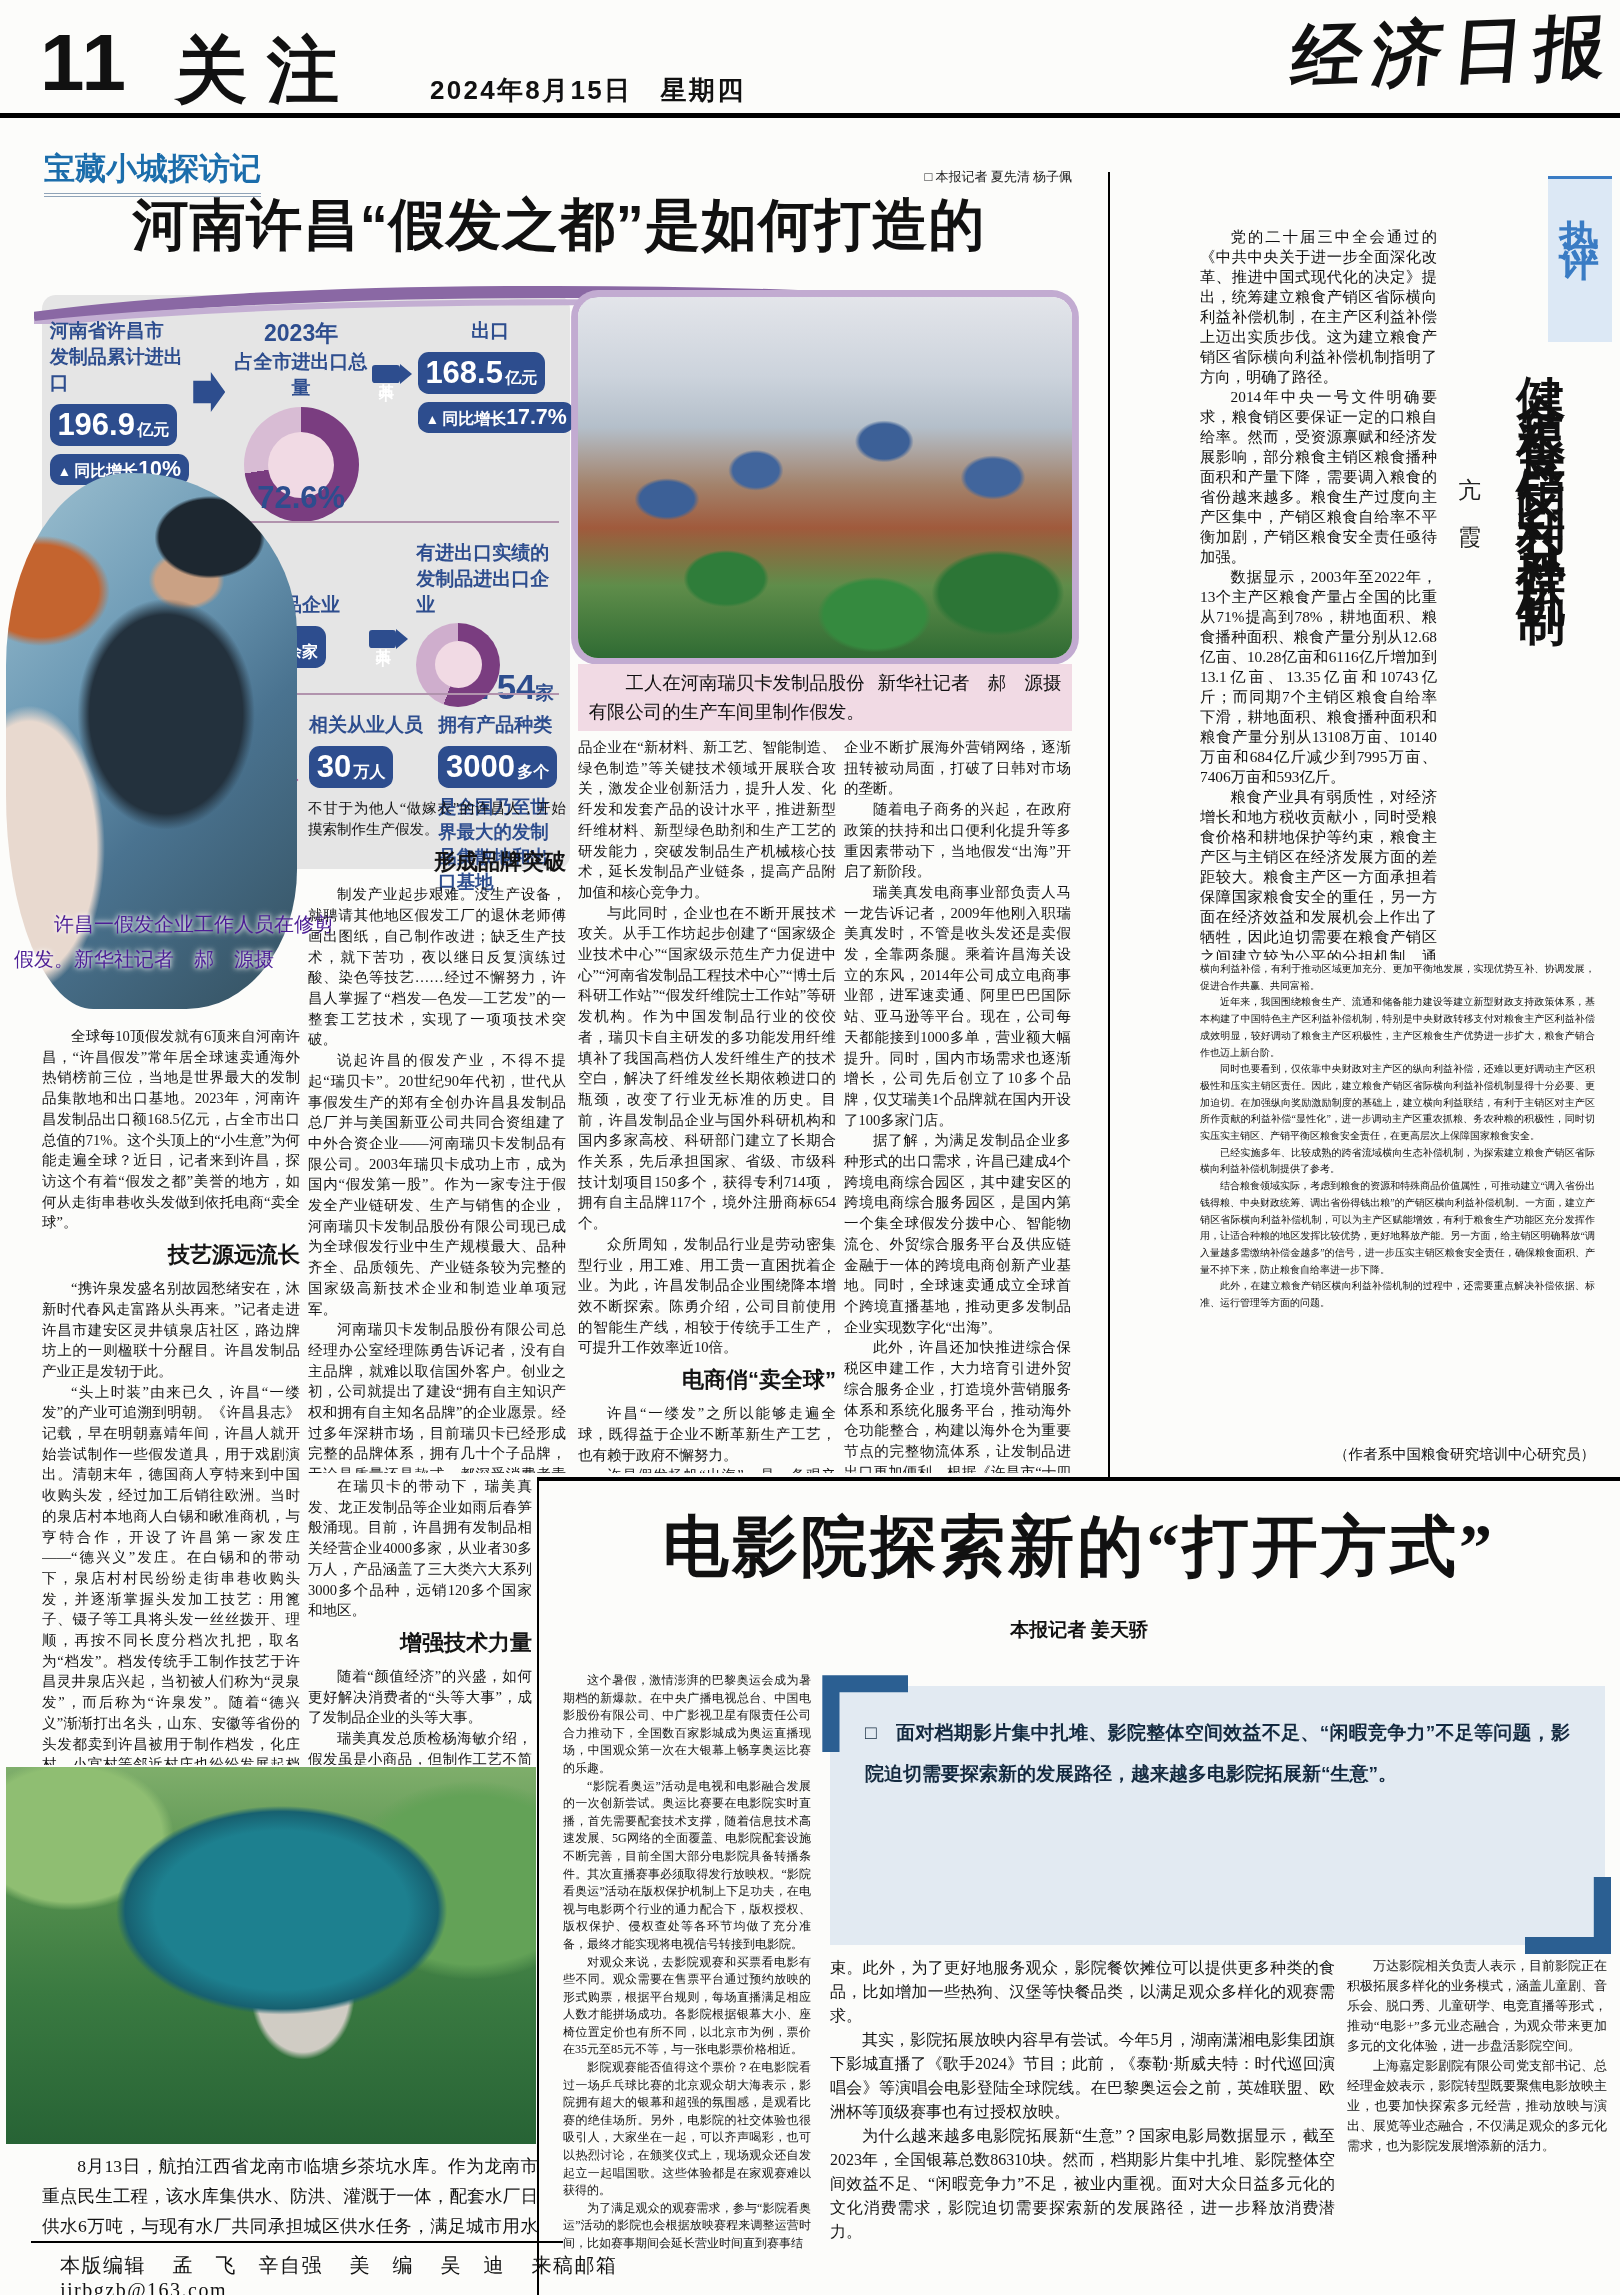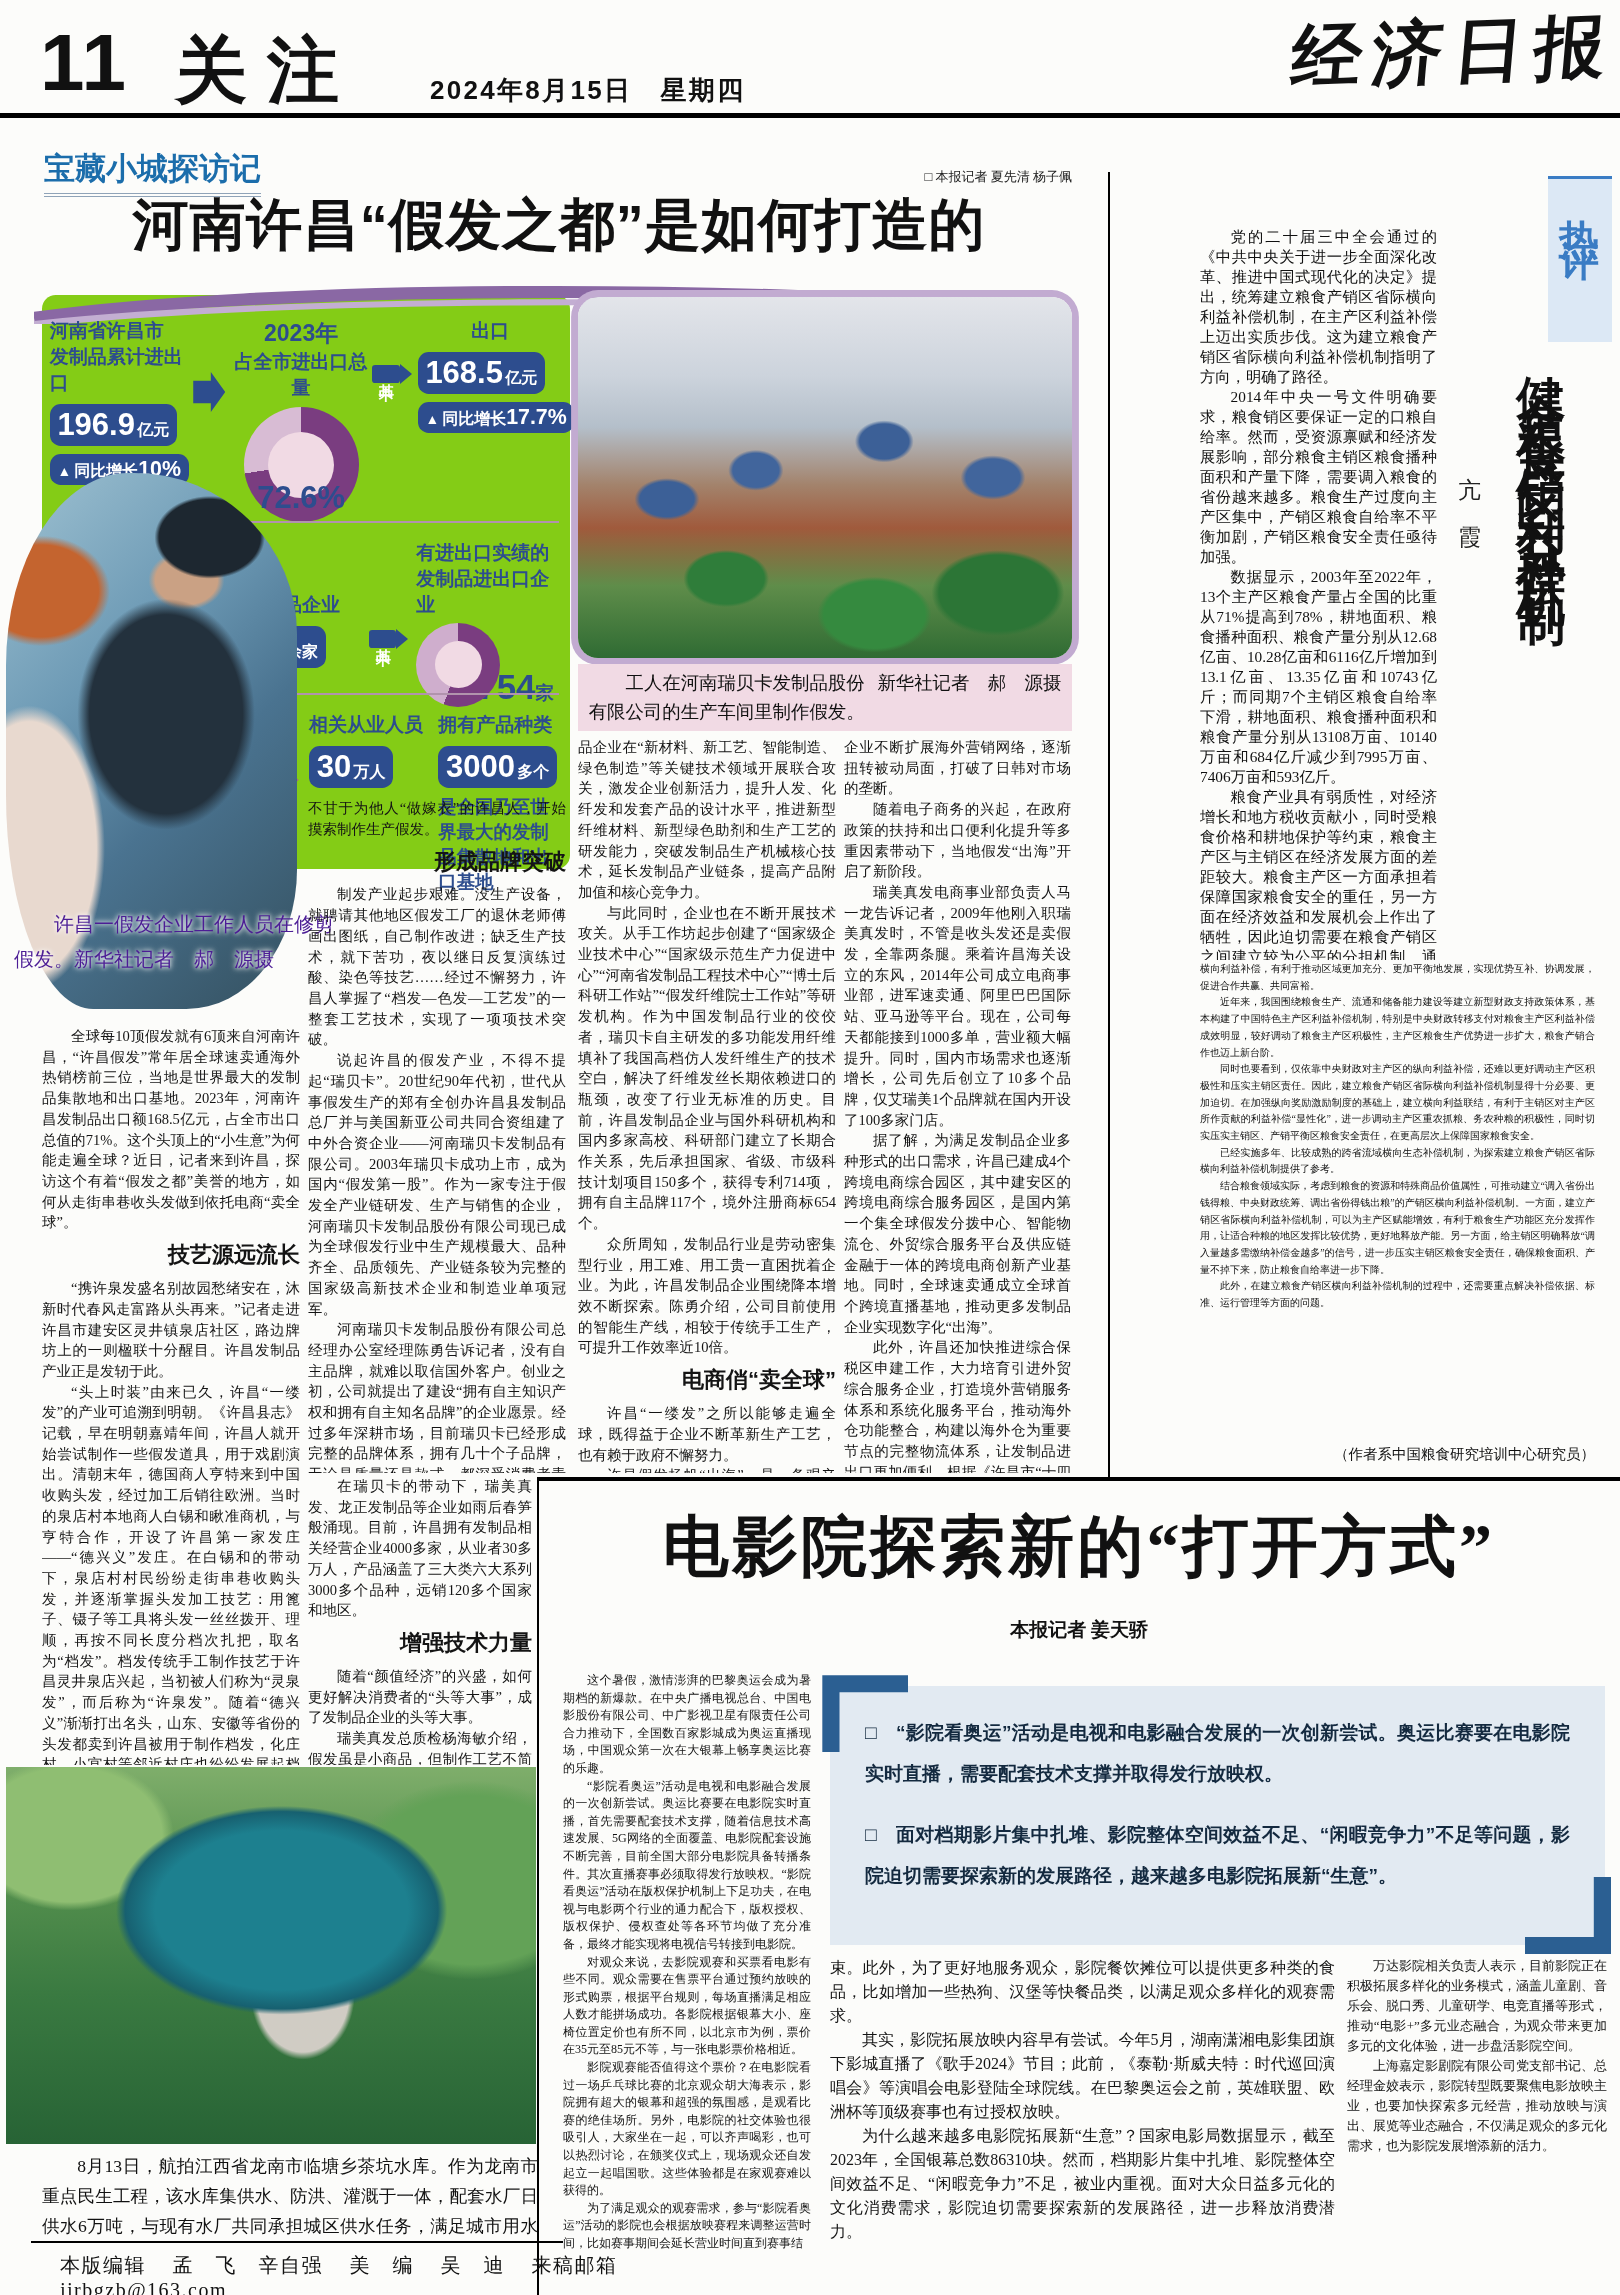--- a/index.html
+++ b/index.html
@@ -12,21 +12,21 @@
   .dateline{left:430px;top:73px;font-size:26px;font-weight:bold;font-family:"Liberation Sans","DejaVu Sans",sans-serif;letter-spacing:2.3px;}
   .masthead{left:1263px;top:6.1px;width:352px;text-align:right;font-size:70px;font-weight:bold;
             transform:skewX(-7deg) rotate(-2deg);letter-spacing:10.7px;}
   .hrule{left:0;top:113px;width:1620px;height:5.4px;background:#000;}
   
   .tag{left:44px;top:148px;font-size:31px;font-weight:bold;color:#1b6dab;padding-bottom:3.1px;border-bottom:4.6px double #8fa3b8;}
   .mainbyline{left:758px;top:168px;width:314px;text-align:right;font-size:13px;color:#222;}
   .mainhead{left:54px;top:188px;width:1010px;text-align:center;font-size:56px;font-weight:bold;
             font-family:"Liberation Sans","DejaVu Sans",sans-serif;letter-spacing:0.8px;white-space:nowrap;}
   
-  .banner{left:42px;top:295px;width:528px;height:574px;background:#84cc16;border-radius:13.8px;}
+  .banner{left:42px;top:295px;width:528px;height:574px;background:#e5e5e5;border-radius:13.8px;}
   .swoosh{position:absolute;left:-7.7px;top:-12.2px;width:1033px;height:41px;}
   .ig-row1{position:absolute;left:7.7px;top:23px;width:513px;display:flex;align-items:flex-start;}
   .ig-title{font-family:"Liberation Sans","DejaVu Sans",sans-serif;font-weight:bold;color:#2d4d8e;font-size:19px;line-height:26px;}
   .ig-year{font-family:"Liberation Sans","DejaVu Sans",sans-serif;font-weight:bold;color:#2d4d8e;font-size:23px;}
   .pill{background:#2d4d8e;color:#fff;border-radius:10.7px;padding:3.1px 7.7px;margin-top:7.7px;display:inline-block;
         font-family:"Liberation Sans","DejaVu Sans",sans-serif;font-weight:bold;white-space:nowrap;}
   .pill .num{font-size:31px;} .pill .unit{font-size:16px;margin-left:2.3px;}
   .pill.grow{font-size:16px;} .pill .gv{font-size:21.4px;} .pill .arr{font-size:13.8px;margin-right:3.1px;color:#fff;}
   .ig-arrow{width:32px;height:40px;background:#2d4d8e;margin:54px 4.6px 0 4.6px;flex:none;
             clip-path:polygon(0 22%,55% 22%,55% 0,100% 50%,55% 100%,55% 78%,0 78%);}
@@ -301,21 +301,20 @@
   <p class="blk blk-para">这个暑假，激情澎湃的巴黎奥运会成为暑期档的新爆款。在中央广播电视总台、中国电影股份有限公司、中广影视卫星有限责任公司合力推动下，全国数百家影城成为奥运直播现场，中国观众第一次在大银幕上畅享奥运比赛的乐趣。</p>
       <p class="blk blk-para">“影院看奥运”活动是电视和电影融合发展的一次创新尝试。奥运比赛要在电影院实时直播，首先需要配套技术支撑，随着信息技术高速发展、5G网络的全面覆盖、电影院配套设施不断完善，目前全国大部分电影院具备转播条件。其次直播赛事必须取得发行放映权。“影院看奥运”活动在版权保护机制上下足功夫，在电视与电影两个行业的通力配合下，版权授权、版权保护、侵权查处等各环节均做了充分准备，最终才能实现将电视信号转接到电影院。</p>
       <p class="blk blk-para">对观众来说，去影院观赛和买票看电影有些不同。观众需要在售票平台通过预约放映的形式购票，根据平台规则，每场直播满足相应人数才能拼场成功。各影院根据银幕大小、座椅位置定价也有所不同，以北京市为例，票价在35元至85元不等，与一张电影票价格相近。</p>
       <p class="blk blk-para">影院观赛能否值得这个票价？在电影院看过一场乒乓球比赛的北京观众胡大海表示，影院拥有超大的银幕和超强的氛围感，是观看比赛的绝佳场所。另外，电影院的社交体验也很吸引人，大家坐在一起，可以齐声喝彩，也可以热烈讨论，在颁奖仪式上，现场观众还自发起立一起唱国歌。这些体验都是在家观赛难以获得的。</p>
       <p class="blk blk-para">为了满足观众的观赛需求，参与“影院看奥运”活动的影院也会根据放映赛程来调整运营时间，比如赛事期间会延长营业时间直到赛事结</p>
     </div>
   <div class="abs qbox">
     <div class="corner c-tl"></div>
     <div class="corner c-br"></div>
 
-  <p>□　“影院看奥运”活动是电视和电影融合发展的一次创新尝试。奥运比赛要在电影院实时直播，需要配套技术支撑并取得发行放映权。</p>
       <p>□　面对档期影片集中扎堆、影院整体空间效益不足、“闲暇竞争力”不足等问题，影院迫切需要探索新的发展路径，越来越多电影院拓展新“生意”。</p>
     </div>
   <div class="abs col cinwide">
 
   <p class="blk blk-cont">束。此外，为了更好地服务观众，影院餐饮摊位可以提供更多种类的食品，比如增加一些热狗、汉堡等快餐品类，以满足观众多样化的观赛需求。</p>
       <p class="blk blk-para">其实，影院拓展放映内容早有尝试。今年5月，湖南潇湘电影集团旗下影城直播了《歌手2024》节目；此前，《泰勒·斯威夫特：时代巡回演唱会》等演唱会电影登陆全球院线。在巴黎奥运会之前，英雄联盟、欧洲杯等顶级赛事也有过授权放映。</p>
       <p class="blk blk-para">为什么越来越多电影院拓展新“生意”？国家电影局数据显示，截至2023年，全国银幕总数86310块。然而，档期影片集中扎堆、影院整体空间效益不足、“闲暇竞争力”不足，被业内重视。面对大众日益多元化的文化消费需求，影院迫切需要探索新的发展路径，进一步释放消费潜力。</p>
     </div>
   <div class="abs col cincol3">
 

